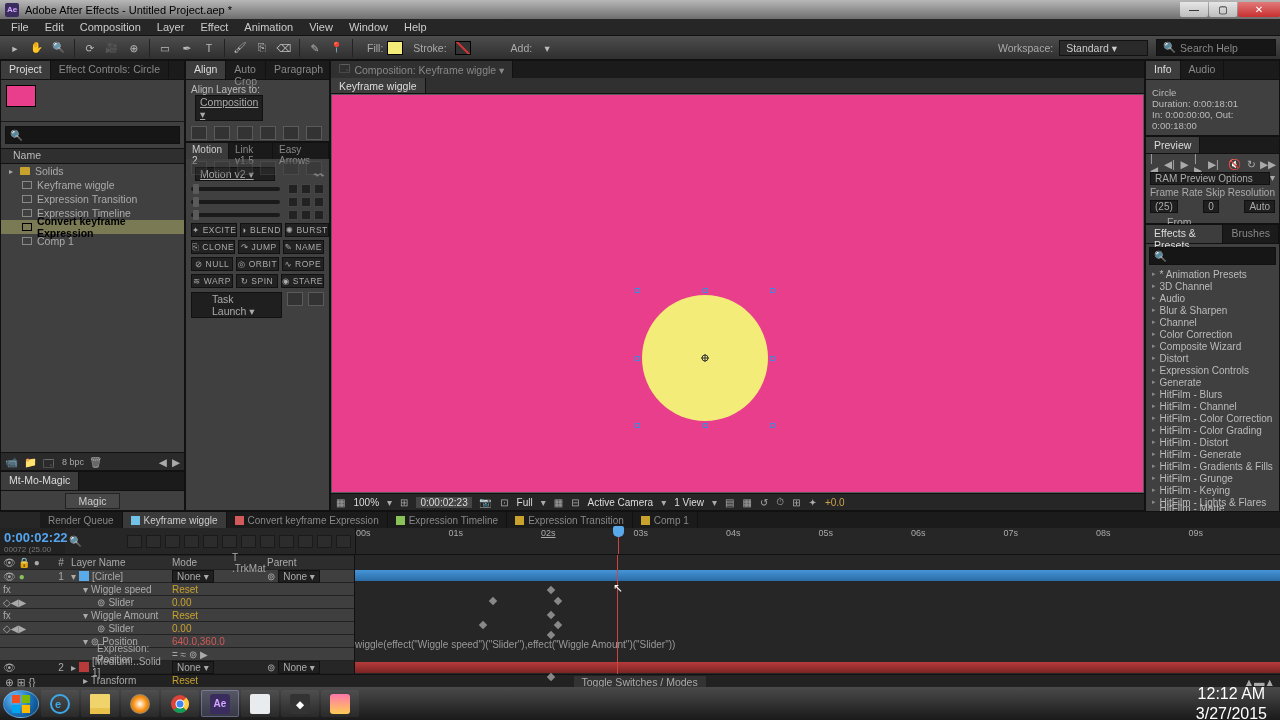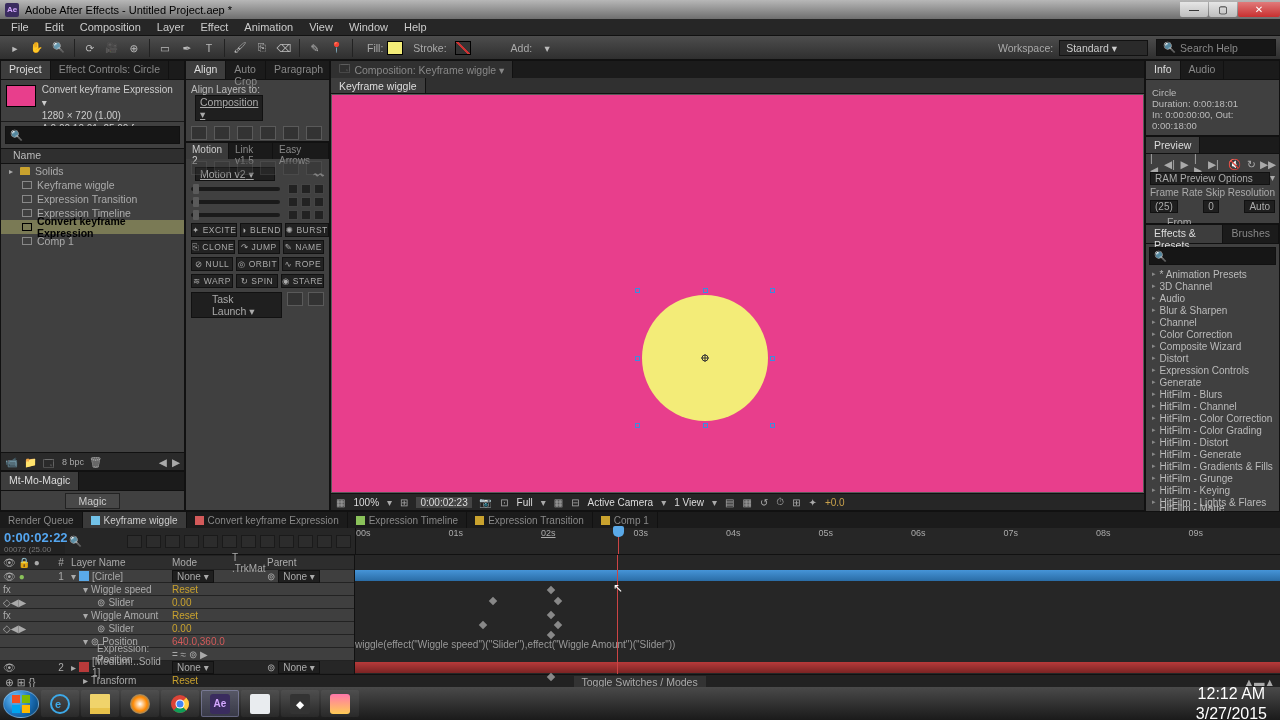--- a/index.html
+++ b/index.html
@@ -105,21 +105,21 @@
 .prev-line { display:flex; justify-content:space-between; margin:2px 0; font-size:10px;}
 .pcheck { display:flex; gap:4px; align-items:center; margin:1px 0;}
 .pcheck input { accent-color:#555;}
 .mini-sel { background:#1f1f1f; border:1px solid #111; padding:0 4px; font-size:10px;}
 .eff-body { flex:1; overflow:hidden;}
 .eff-item { height:12px; padding-left:6px; font-size:10px; color:#bbb; display:flex; align-items:center;}
 .eff-item::before { content:"▸"; font-size:7px; margin-right:4px; color:#888;}
 
 
 .timeline { position:absolute; left:0; right:0; bottom:33px; height:176px; background:#262626; border-top:1px solid #111;}
-.tl-tabs { height:16px; background:#1b1b1b; display:flex; gap:0;}
+.tl-tabs { height:16px; background:#1b1b1b; display:flex; gap:0;margin-left:40px;}
 .tltab { padding:1px 8px; font-size:10px; color:#888; display:flex; align-items:center; gap:4px; border-right:1px solid #111;}
 .tltab.act { background:#3a3a3a; color:#ccc;}
 .tltab .sq { width:9px; height:9px; display:inline-block;}
 .tl-head { height:27px; display:flex; border-bottom:1px solid #111;}
 .tl-time { width:65px; padding:2px 4px; background:#222;}
 .timecode { color:#54a6f0; font-size:13px; font-weight:bold;}
 .tl-sub { font-size:8px; color:#777;}
 .tl-search { width:290px; display:flex; align-items:center; padding:0 4px; gap:3px;}
 .tl-icobar { display:flex; gap:4px; align-items:center;}
 .tl-ico { width:15px; height:13px; background:#2c2c2c; border:1px solid #1a1a1a;}
@@ -224,25 +224,20 @@
 <div class="main">
 
   <div class="proj-col">
     <div class="panel" style="flex:1">
       <div class="panel-tabs">
         <div class="ptab act">Project</div>
         <div class="ptab">Effect Controls: Circle</div>
       </div>
       <div class="proj-head">
         <div class="proj-thumb"></div>
-        <div class="proj-info">
-          <div>Convert keyframe Expression ▾</div>
-          <div>1280 × 720 (1.00)</div>
-          <div>Δ 0:00:10:01, 25.00 fps</div>
-        </div>
       </div>
       <div class="proj-search">🔍</div>
       <div class="proj-cols">Name</div>
       <div class="proj-list">
         <div class="proj-item folder">
             <span class="proj-ico-f"></span>
             <span>Solids</span>
           </div>
         <div class="proj-item">
             <span style="width:8px"></span>

